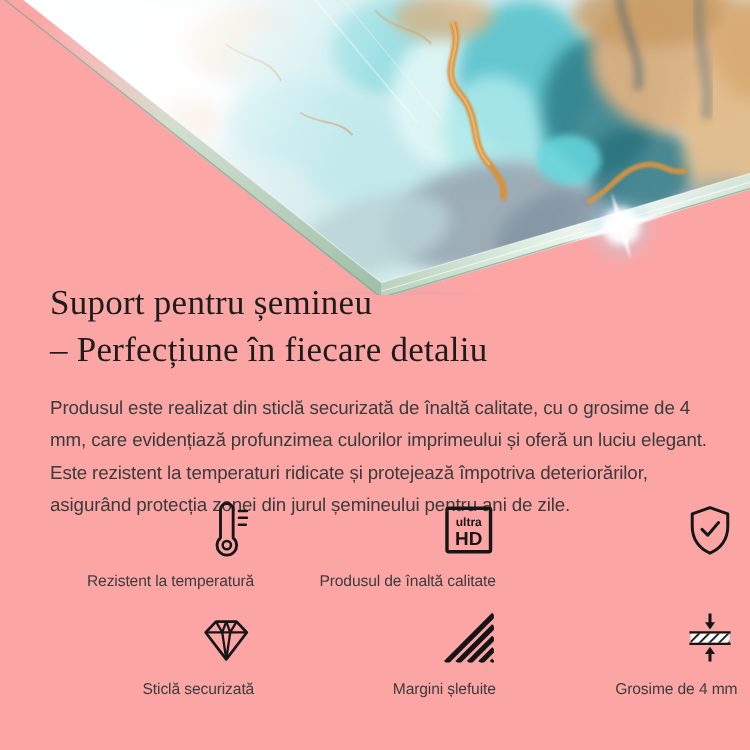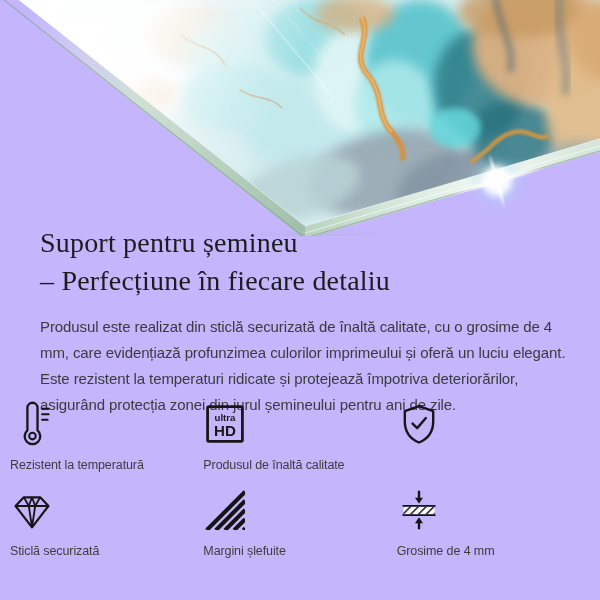--- a/index.html
+++ b/index.html
@@ -1,36 +1,36 @@
 <!DOCTYPE html>
 <html><head>
 <meta charset="utf-8">
 <style>
   html,body{margin:0;padding:0;background:#ffffff;}
   .page{
-    position:relative;width:600px;height:600px;background:#c4b5fd;overflow:hidden;
+    position:relative;width:600px;height:600px;background:#fca5a5;overflow:hidden;
     font-family:"Liberation Sans","DejaVu Sans",sans-serif;
   }
   .hero{position:absolute;left:0;top:0;width:600px;height:236px;}
   .title{
     position:absolute;left:40px;top:224px;margin:0;
     font-family:"Liberation Serif","DejaVu Serif",serif;
     font-weight:400;font-size:28px;line-height:38px;color:#1c1c1c;
     letter-spacing:0.2px;
   }
   .title span{display:block;}
   .desc{
     position:absolute;left:40px;top:314px;width:532px;margin:0;
     font-size:15px;line-height:26px;color:#3b3b3b;letter-spacing:-0.1px;
   }
   .features{
     position:absolute;left:10px;top:402px;width:580px;
     display:grid;grid-template-columns:1fr 1fr 1fr;row-gap:16px;
   }
-  .feature{display:flex;flex-direction:column;align-items:flex-start;}
+  .feature{display:flex;flex-direction:column;align-items:flex-end;}
   .icon-box{height:44px;display:flex;align-items:flex-end;justify-content:center;}
   .feature-label{margin-top:12px;font-size:12.5px;color:#3d3d3d;letter-spacing:-0.1px;}
   svg{display:block;}
 </style>
 </head>
 <body>
 
 <div class="page">
 
   <div class="hero">

